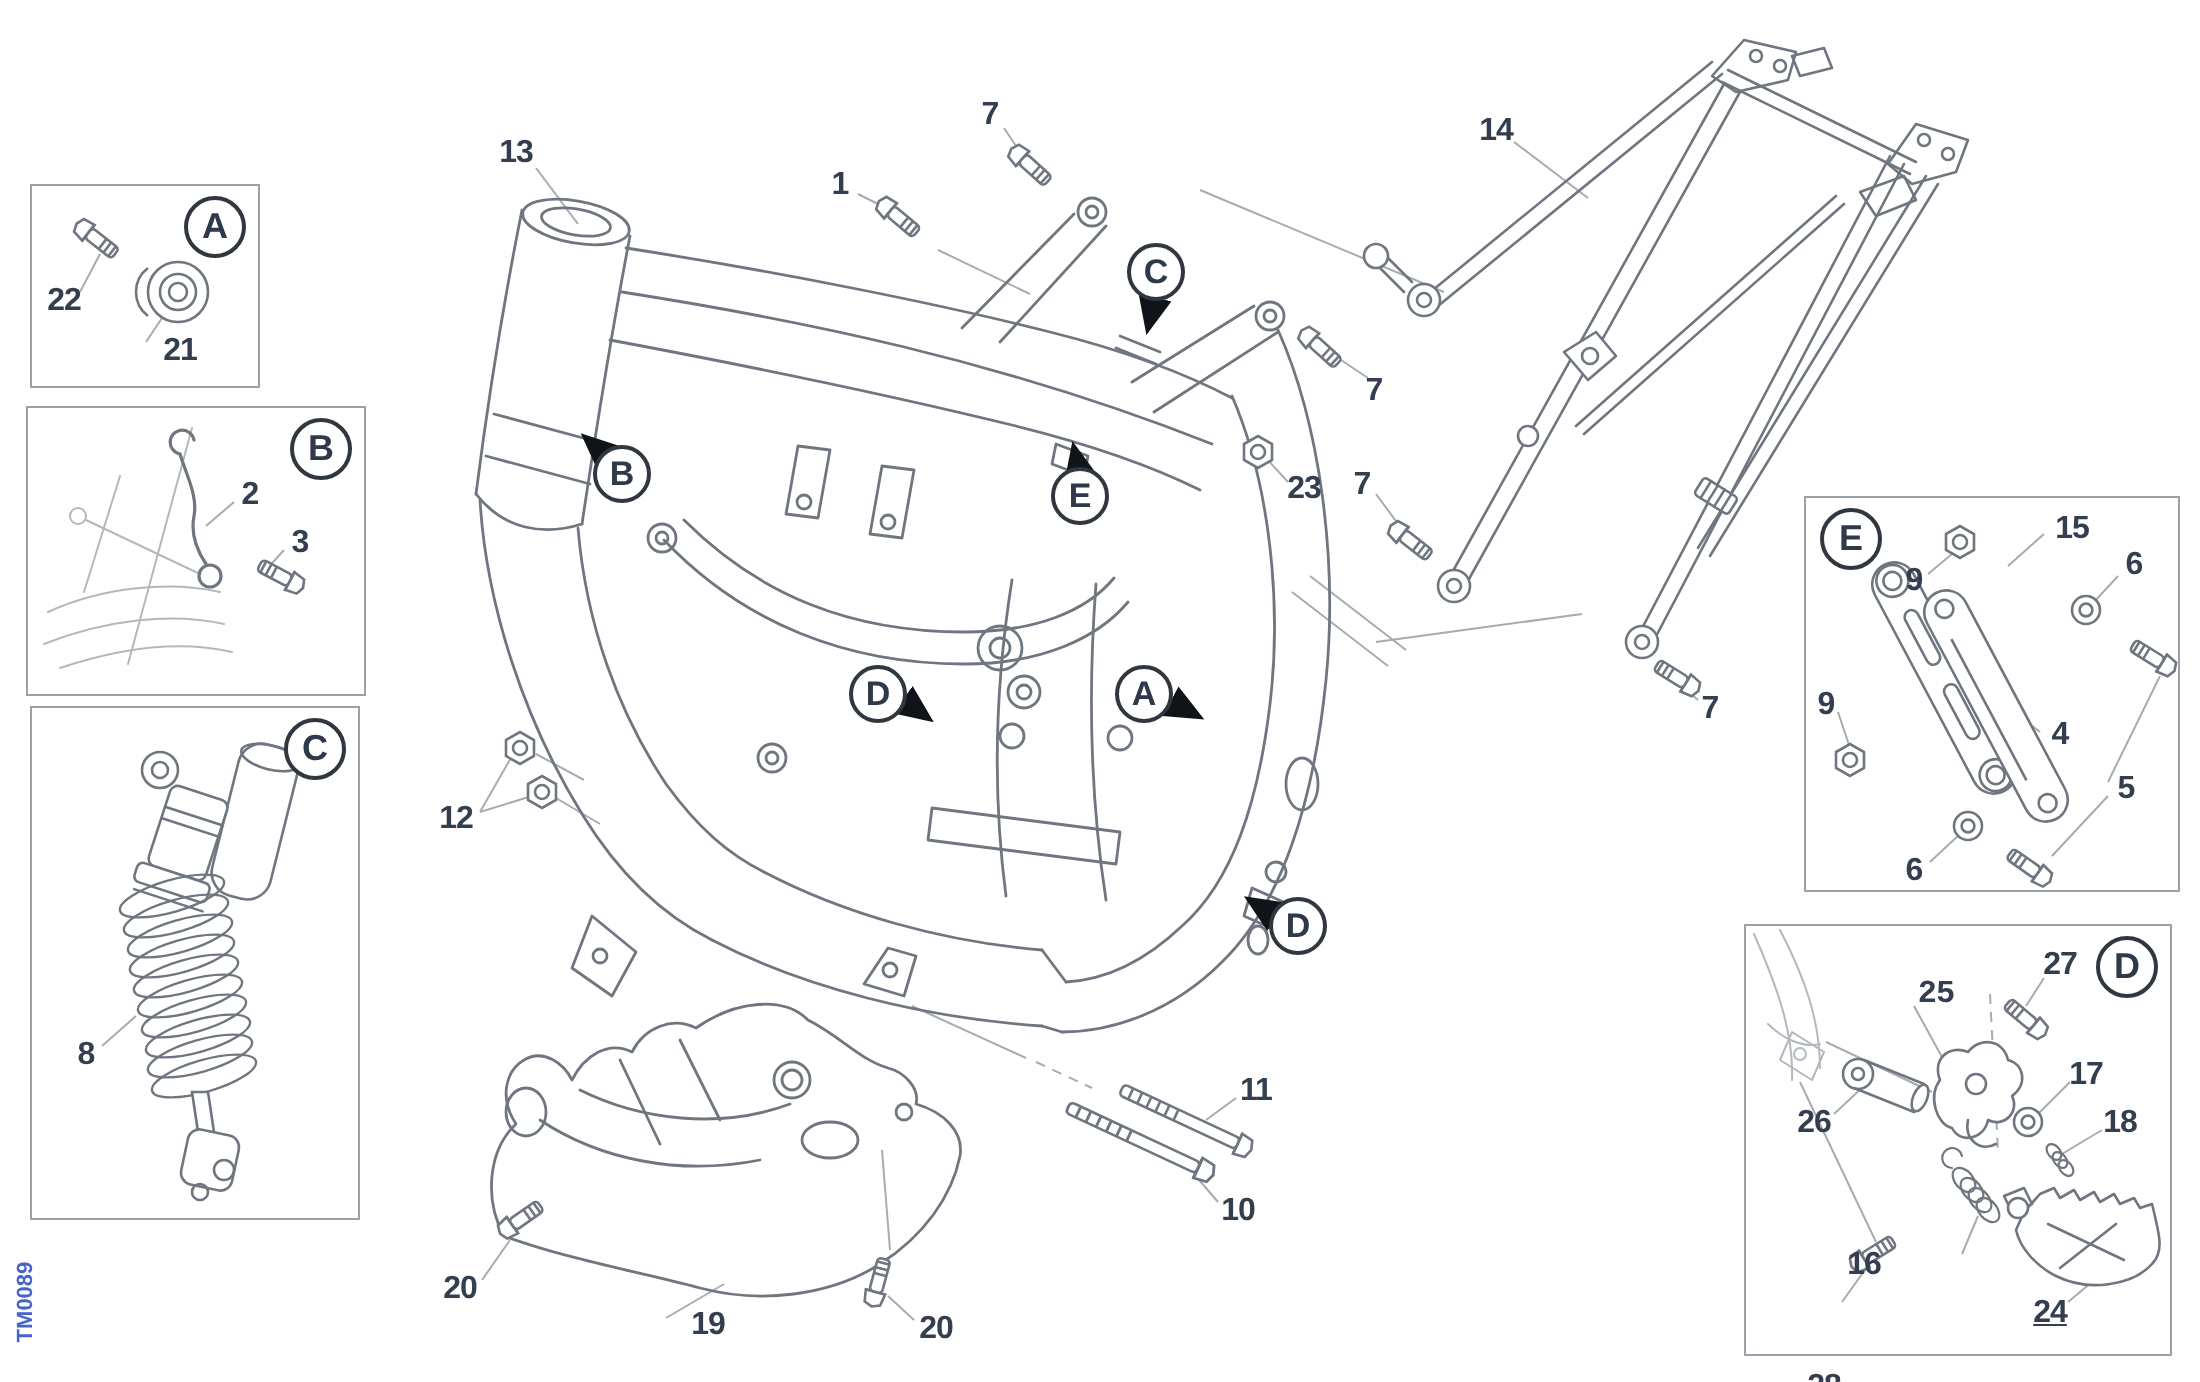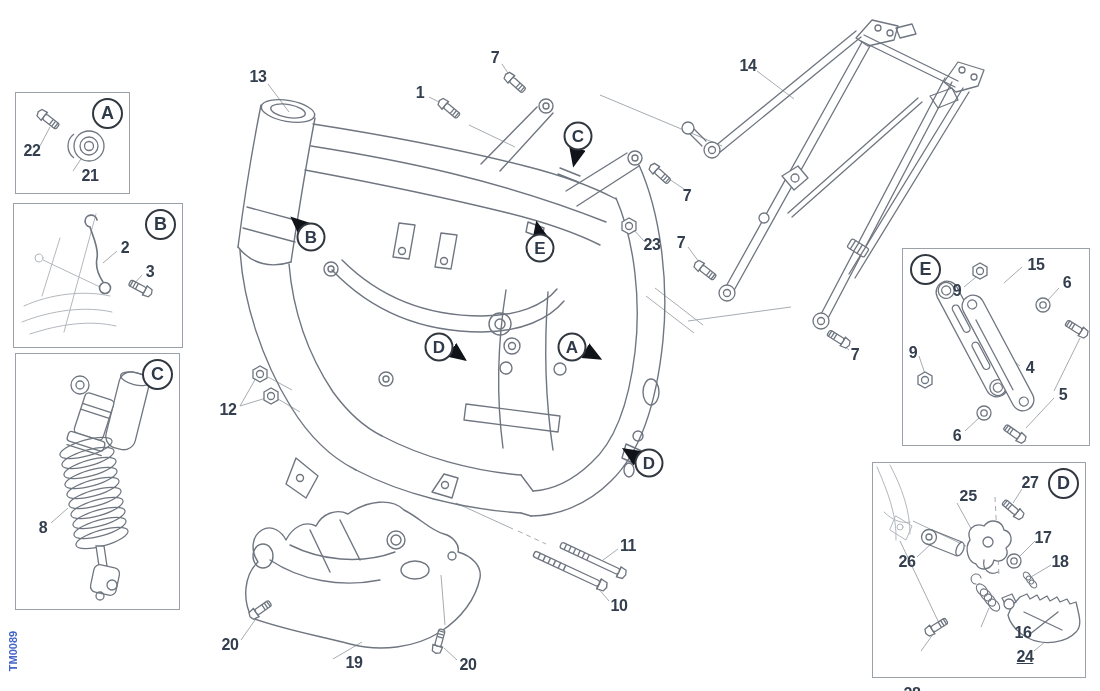--- a/index.html
+++ b/index.html
@@ -393,19 +393,19 @@
       <div class="callout" style="left: 1067px; top: 283px;">6</div>
       <div class="callout" style="left: 913px; top: 353px;">9</div>
       <div class="callout" style="left: 1030px; top: 368px;">4</div>
       <div class="callout" style="left: 1063px; top: 395px;">5</div>
       <div class="callout" style="left: 957px; top: 436px;">6</div>
       <div class="callout" style="left: 1030px; top: 483px;">27</div>
       <div class="callout" style="left: 968px; top: 497px; font-family: Liberation Mono, monospace;">25</div>
       <div class="callout" style="left: 1043px; top: 538px;">17</div>
       <div class="callout" style="left: 1060px; top: 562px;">18</div>
       <div class="callout" style="left: 907px; top: 562px;">26</div>
-      <div class="callout" style="left: 1023px; top: 633px;">16</div>
+      <div class="callout" style="left: 932px; top: 633px;">16</div>
       <div class="callout" style="left: 912px; top: 694px;">28</div>
       <div class="callout" style="left: 1025px; top: 657px; text-decoration: underline;">24</div>
     </div>
 
   <div class="drawing-code">TM0089</div>
 </div>
 
 </body></html>

